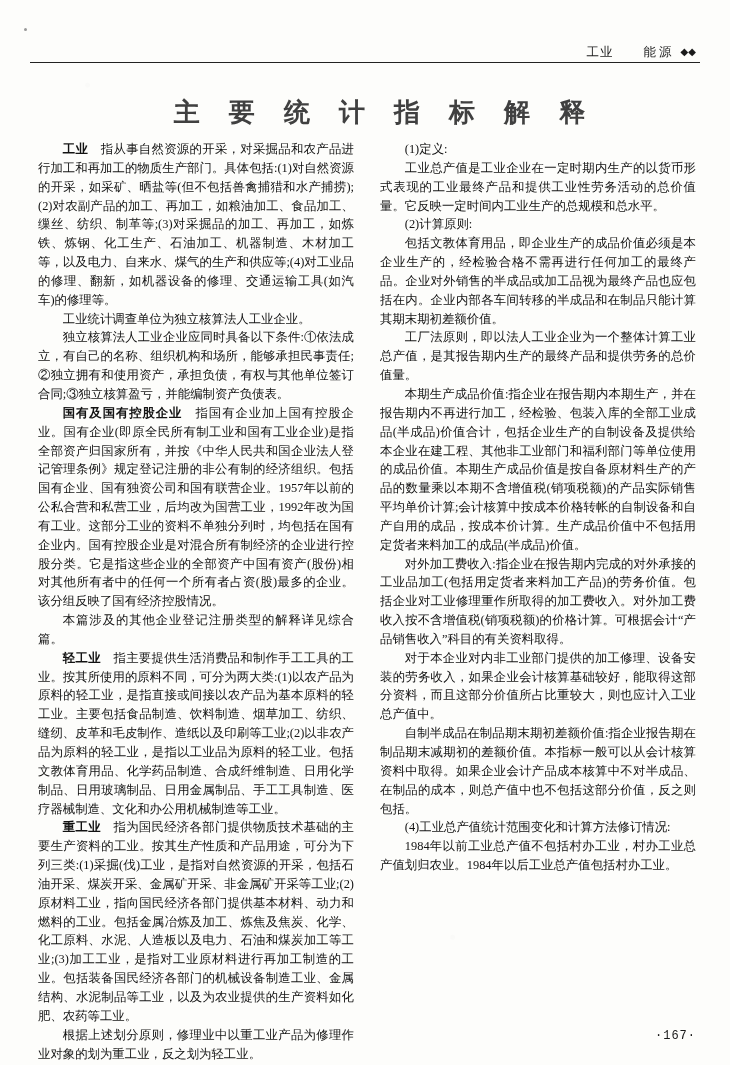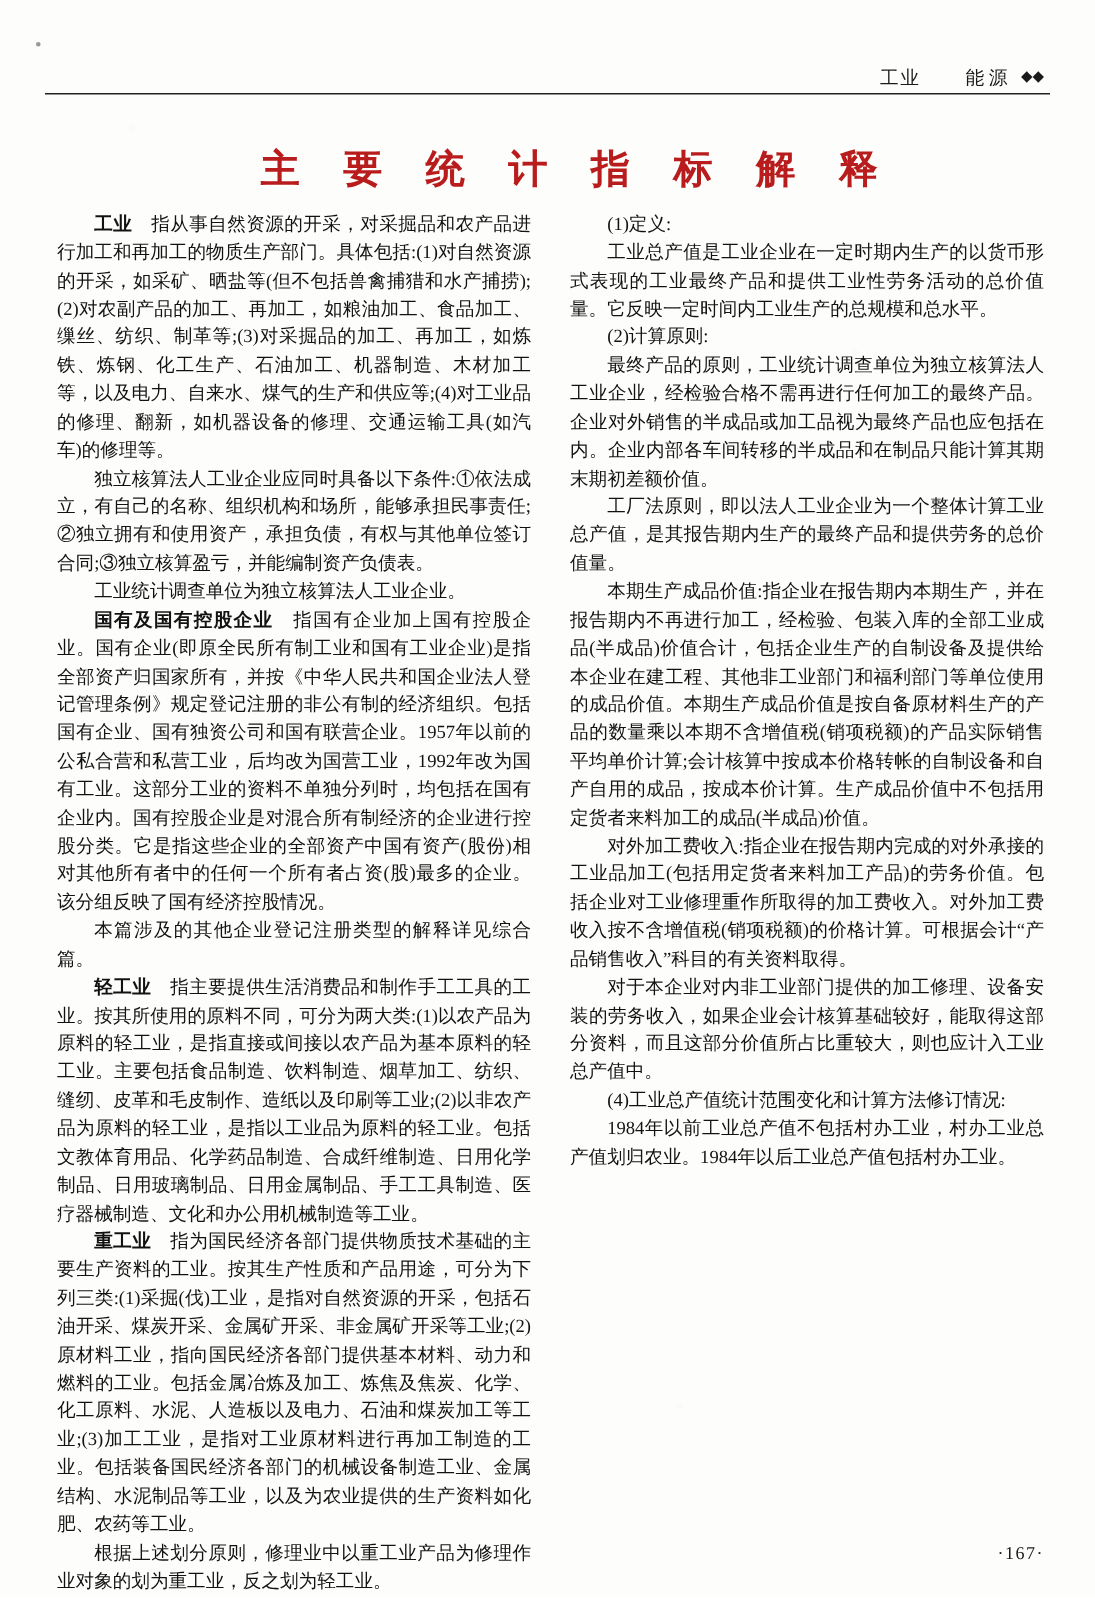--- a/index.html
+++ b/index.html
@@ -59,21 +59,21 @@
   .title {
     position: absolute;
     top: 78px;
     left: 0;
     right: 0;
     text-align: center;
     font-size: 26px;
     font-weight: bold;
     letter-spacing: 10px;
     font-family: "DejaVu Serif", "Liberation Serif", serif;
-    color: #b91c1c;
+    color: #404040;
     padding-left: 39px;
   }
   .columns {
     position: absolute;
     top: 140px;
     left: 38px;
     right: 34px;
     bottom: 52px;
     display: flex;
     gap: 26px;
@@ -95,21 +95,21 @@
   .lead {
     font-weight: bold;
   }
   .footer {
     position: absolute;
     right: 34px;
     bottom: 22px;
     font-size: 12px;
     letter-spacing: 1px;
     color: #1a1a1a;
-    font-family: Liberation Serif, serif;
+    font-family: Liberation Mono, monospace;
   }
   .edge-mark {
     position: absolute;
     left: 24px;
     top: 28px;
     width: 3px;
     height: 3px;
     background: #999;
     border-radius: 50%;
   }
@@ -127,36 +127,37 @@
     <span class="hdr-marks">◆◆</span>
   </div>
 
   <div class="rule"></div>
 
   <h1 class="title">主 要 统 计 指 标 解 释</h1>
 
   <div class="columns">
     <div class="col" id="left-col">
         <p><span class="lead">工业</span><span>　指从事自然资源的开采，对采掘品和农产品进行加工和再加工的物质生产部门。具体包括:(1)对自然资源的开采，如采矿、晒盐等(但不包括兽禽捕猎和水产捕捞);(2)对农副产品的加工、再加工，如粮油加工、食品加工、缫丝、纺织、制革等;(3)对采掘品的加工、再加工，如炼铁、炼钢、化工生产、石油加工、机器制造、木材加工等，以及电力、自来水、煤气的生产和供应等;(4)对工业品的修理、翻新，如机器设备的修理、交通运输工具(如汽车)的修理等。</span></p>
+        <p><span>工业统计调查单位为独立核算法人工业企业。</span></p>
         <p><span>独立核算法人工业企业应同时具备以下条件:①依法成立，有自己的名称、组织机构和场所，能够承担民事责任;②独立拥有和使用资产，承担负债，有权与其他单位签订合同;③独立核算盈亏，并能编制资产负债表。</span></p>
-        <p><span>工业统计调查单位为独立核算法人工业企业。</span></p>
         <p><span class="lead">国有及国有控股企业</span><span>　指国有企业加上国有控股企业。国有企业(即原全民所有制工业和国有工业企业)是指全部资产归国家所有，并按《中华人民共和国企业法人登记管理条例》规定登记注册的非公有制的经济组织。包括国有企业、国有独资公司和国有联营企业。1957年以前的公私合营和私营工业，后均改为国营工业，1992年改为国有工业。这部分工业的资料不单独分列时，均包括在国有企业内。国有控股企业是对混合所有制经济的企业进行控股分类。它是指这些企业的全部资产中国有资产(股份)相对其他所有者中的任何一个所有者占资(股)最多的企业。该分组反映了国有经济控股情况。</span></p>
         <p><span>本篇涉及的其他企业登记注册类型的解释详见综合篇。</span></p>
         <p><span class="lead">轻工业</span><span>　指主要提供生活消费品和制作手工工具的工业。按其所使用的原料不同，可分为两大类:(1)以农产品为原料的轻工业，是指直接或间接以农产品为基本原料的轻工业。主要包括食品制造、饮料制造、烟草加工、纺织、缝纫、皮革和毛皮制作、造纸以及印刷等工业;(2)以非农产品为原料的轻工业，是指以工业品为原料的轻工业。包括文教体育用品、化学药品制造、合成纤维制造、日用化学制品、日用玻璃制品、日用金属制品、手工工具制造、医疗器械制造、文化和办公用机械制造等工业。</span></p>
         <p><span class="lead">重工业</span><span>　指为国民经济各部门提供物质技术基础的主要生产资料的工业。按其生产性质和产品用途，可分为下列三类:(1)采掘(伐)工业，是指对自然资源的开采，包括石油开采、煤炭开采、金属矿开采、非金属矿开采等工业;(2)原材料工业，指向国民经济各部门提供基本材料、动力和燃料的工业。包括金属冶炼及加工、炼焦及焦炭、化学、化工原料、水泥、人造板以及电力、石油和煤炭加工等工业;(3)加工工业，是指对工业原材料进行再加工制造的工业。包括装备国民经济各部门的机械设备制造工业、金属结构、水泥制品等工业，以及为农业提供的生产资料如化肥、农药等工业。</span></p>
         <p><span>根据上述划分原则，修理业中以重工业产品为修理作业对象的划为重工业，反之划为轻工业。</span></p>
       </div>
     <div class="col" id="right-col">
         <p><span>(1)定义:</span></p>
         <p><span>工业总产值是工业企业在一定时期内生产的以货币形式表现的工业最终产品和提供工业性劳务活动的总价值量。它反映一定时间内工业生产的总规模和总水平。</span></p>
         <p><span>(2)计算原则:</span></p>
-        <p><span>最终产品的原则，工业统计调查单位为独立核算法人工业企业，经检验合格不需再进行任何加工的最终产品。企业对外销售的半成品或加工品视为最终产品也应包括在内。企业内部各车间转移的半成品和在制品只能计算其期末期初差额价值。</span></p>
+        <p><span>包括文教体育用品，即企业生产的成品价值必须是本企业生产的，经检验合格不需再进行任何加工的最终产品。企业对外销售的半成品或加工品视为最终产品也应包括在内。企业内部各车间转移的半成品和在制品只能计算其期末期初差额价值。</span></p>
         <p><span>工厂法原则，即以法人工业企业为一个整体计算工业总产值，是其报告期内生产的最终产品和提供劳务的总价值量。</span></p>
         <p><span>本期生产成品价值:指企业在报告期内本期生产，并在报告期内不再进行加工，经检验、包装入库的全部工业成品(半成品)价值合计，包括企业生产的自制设备及提供给本企业在建工程、其他非工业部门和福利部门等单位使用的成品价值。本期生产成品价值是按自备原材料生产的产品的数量乘以本期不含增值税(销项税额)的产品实际销售平均单价计算;会计核算中按成本价格转帐的自制设备和自产自用的成品，按成本价计算。生产成品价值中不包括用定货者来料加工的成品(半成品)价值。</span></p>
         <p><span>对外加工费收入:指企业在报告期内完成的对外承接的工业品加工(包括用定货者来料加工产品)的劳务价值。包括企业对工业修理重作所取得的加工费收入。对外加工费收入按不含增值税(销项税额)的价格计算。可根据会计“产品销售收入”科目的有关资料取得。</span></p>
         <p><span>对于本企业对内非工业部门提供的加工修理、设备安装的劳务收入，如果企业会计核算基础较好，能取得这部分资料，而且这部分价值所占比重较大，则也应计入工业总产值中。</span></p>
+        <p><span>自制半成品在制品期末期初差额价值:指企业报告期在制品期末减期初的差额价值。本指标一般可以从会计核算资料中取得。如果企业会计产品成本核算中不对半成品、在制品的成本，则总产值中也不包括这部分价值，反之则包括。</span></p>
         <p><span>(4)工业总产值统计范围变化和计算方法修订情况:</span></p>
         <p><span>1984年以前工业总产值不包括村办工业，村办工业总产值划归农业。1984年以后工业总产值包括村办工业。</span></p>
       </div>
   </div>
 
   <div class="footer">·167·</div>
 </div>
 
 </body></html>

